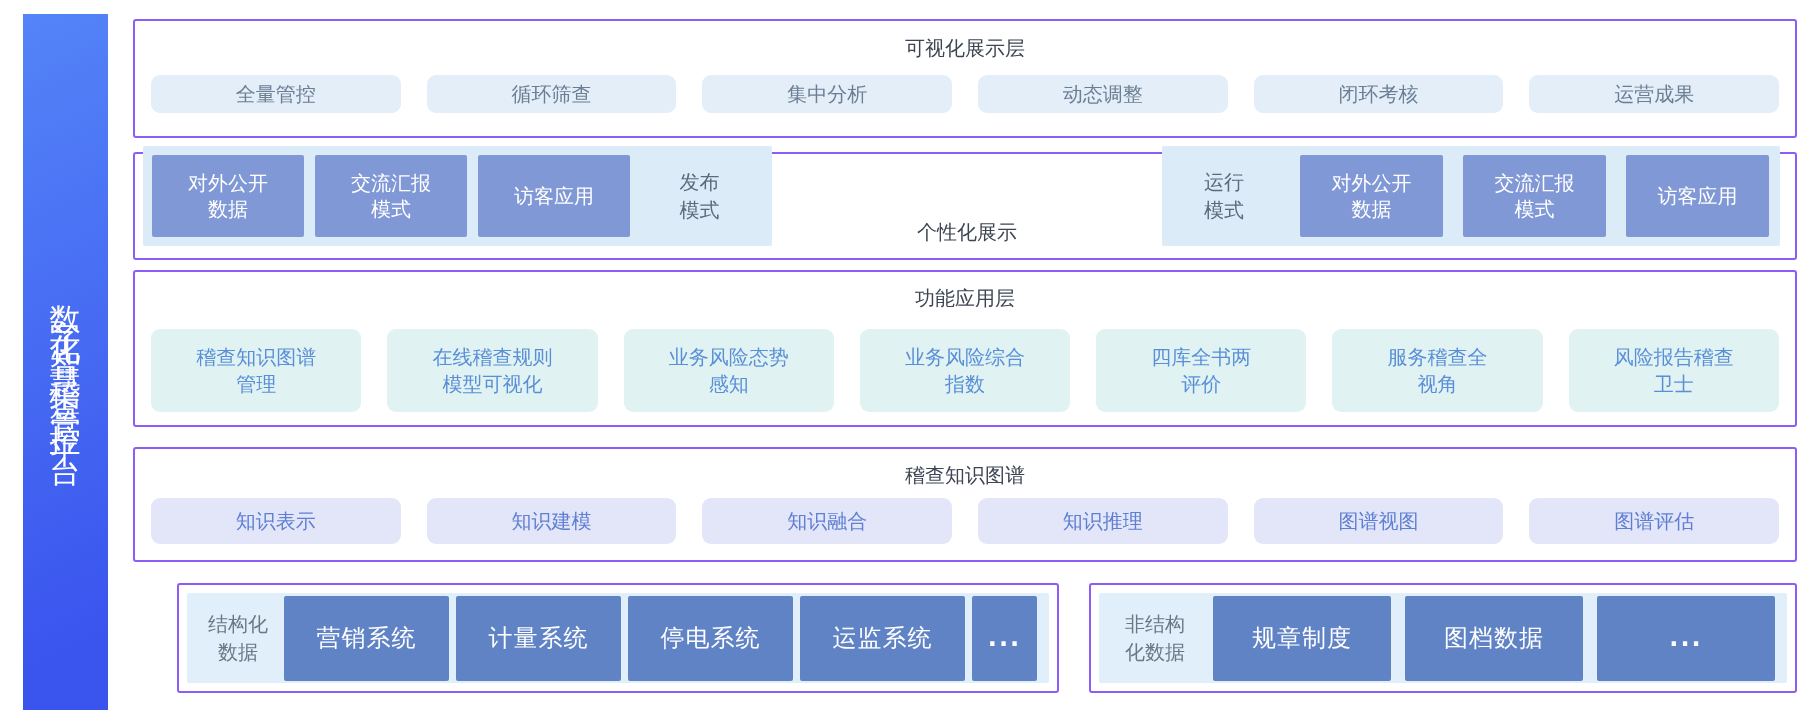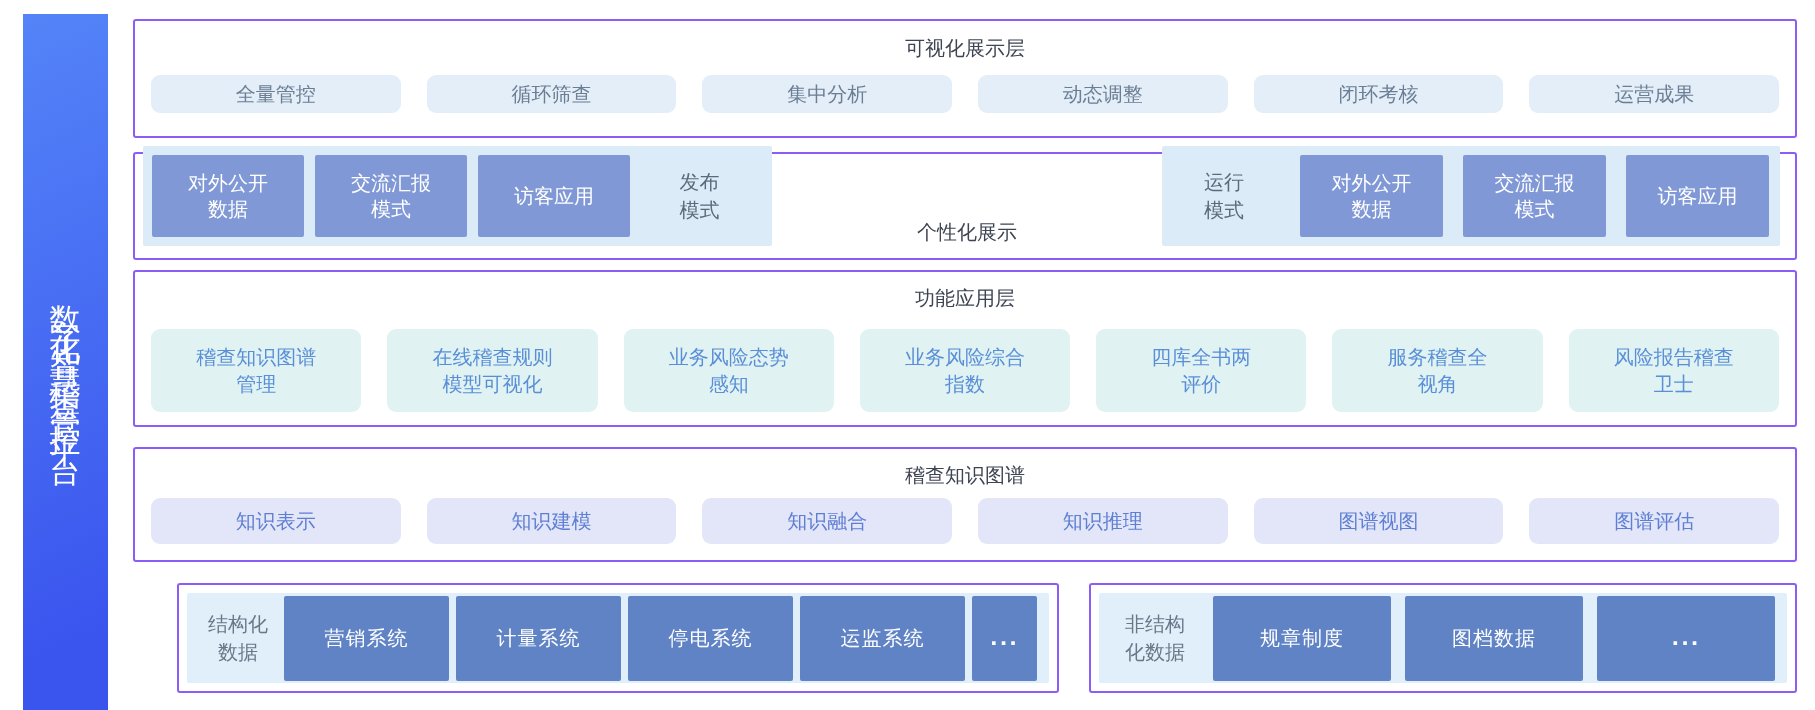--- a/index.html
+++ b/index.html
@@ -63,21 +63,21 @@
   .data-left { width:882px; }
   .data-right { flex:1; }
   .data-group { background:#e0effa; border-radius:2px; height:100%;
     display:flex; align-items:center; padding:0 12px; }
   .data-left .data-group { gap:7px; }
   .data-right .data-group { gap:14px; }
   .data-label { font-size:20px; color:#6a7787; text-align:center;
     white-space:pre-line; line-height:1.4; }
   .data-left .data-label { width:78px; flex:none; }
   .data-right .data-label { width:88px; flex:none; }
-  .sys-box { height:85px; background:#6083c5; color:#ffffff; font-size:20px;
+  .sys-box { height:85px; background:#6083c5; color:#ffffff; font-size:24px;
     display:flex; align-items:center; justify-content:center; border-radius:2px;
     flex:1; letter-spacing:1px; }
   .data-left .sys-dots { flex:0 0 65px; font-weight:bold; letter-spacing:2px; }
   .data-right .sys-dots { font-weight:bold; letter-spacing:2px; }
 </style>
 </head>
 <body>
 
 <aside class="sidebar">
   <div class="sidebar-text">数字化智慧稽查管控平台</div>

